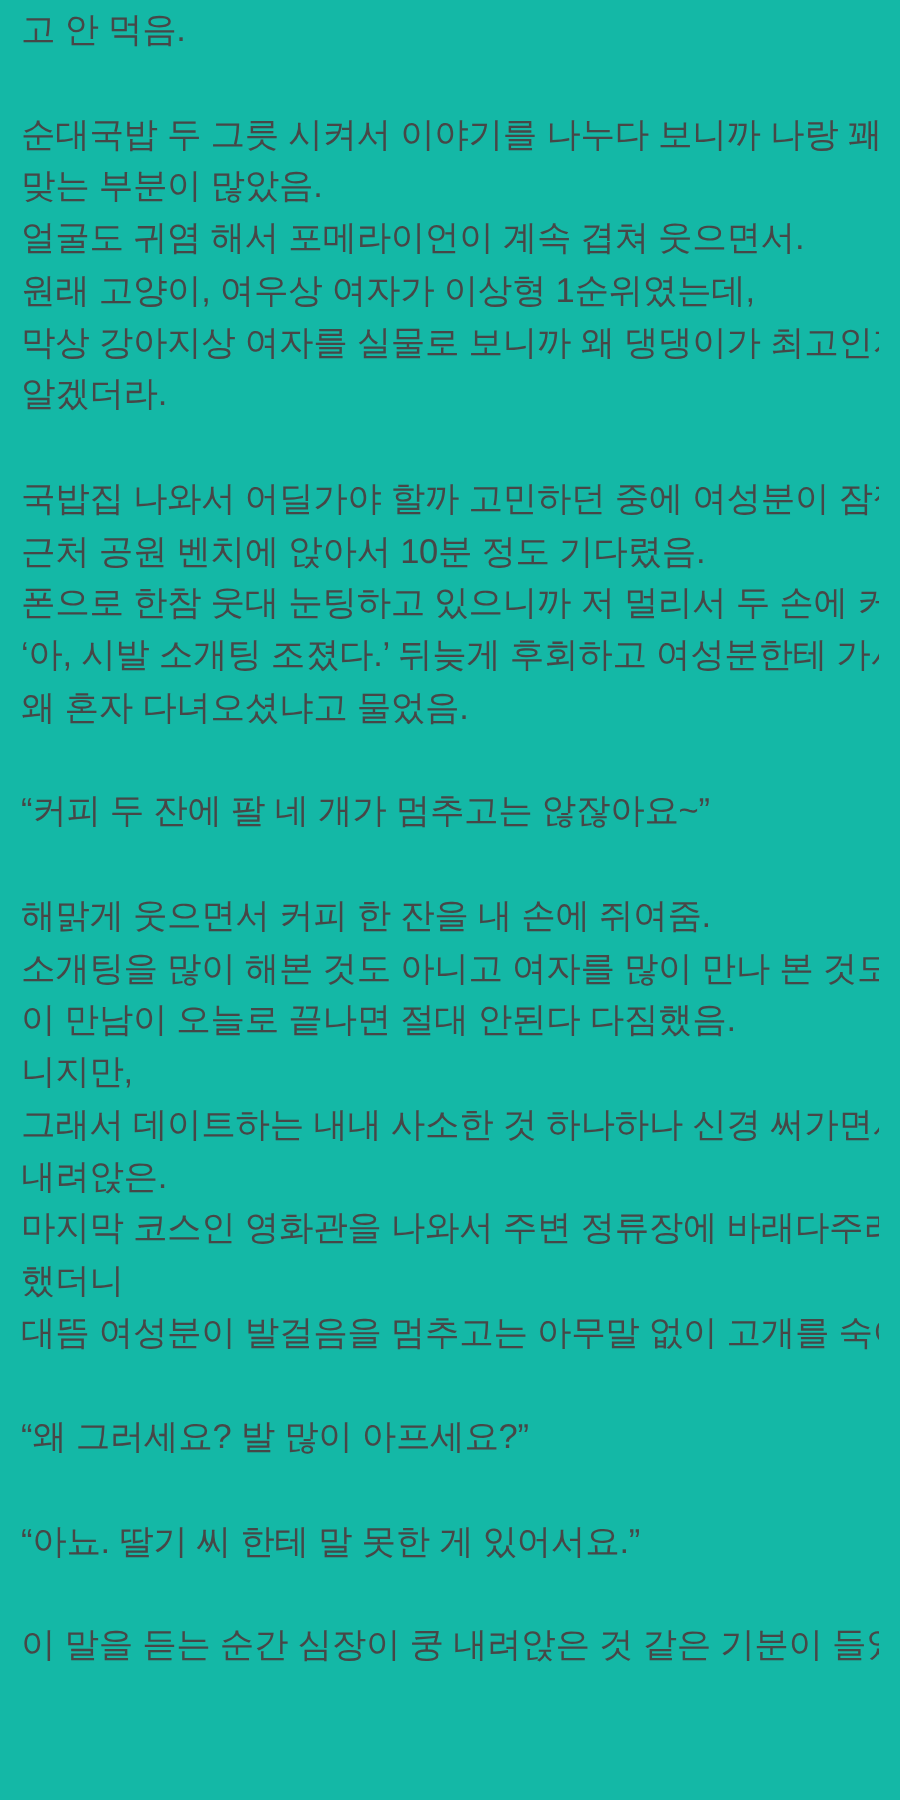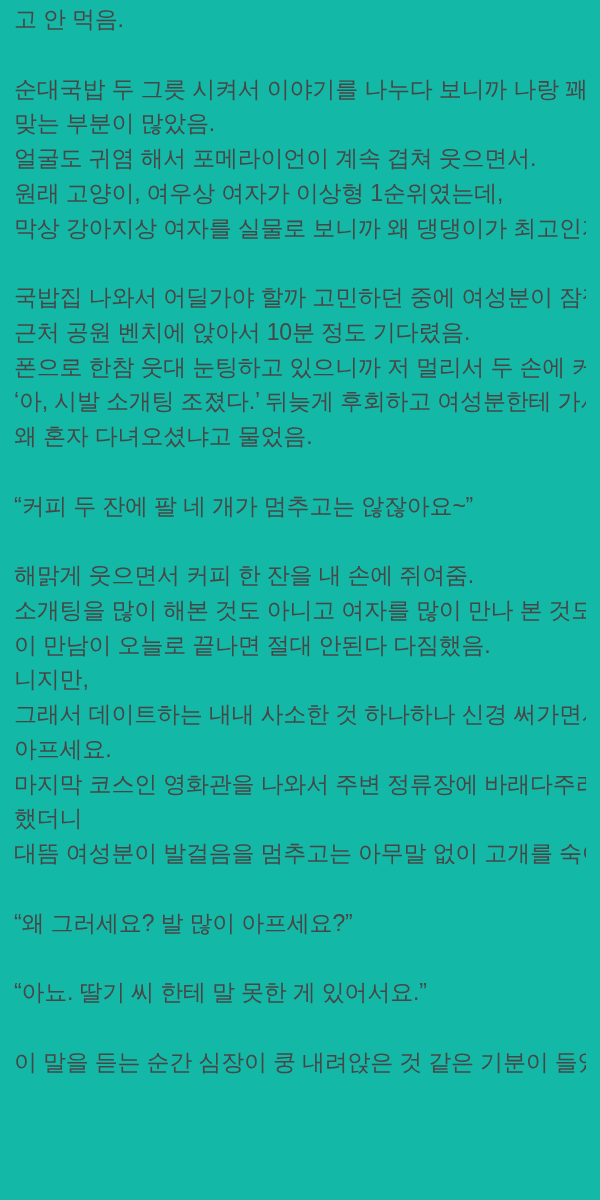--- a/index.html
+++ b/index.html
@@ -46,38 +46,39 @@
 
   <div class="para">
         <div class="text-line">고 안 먹음.</div>
       </div>
       <div class="para">
         <div class="text-line">순대국밥 두 그릇 시켜서 이야기를 나누다 보니까 나랑 꽤 잘</div>
         <div class="text-line">맞는 부분이 많았음.</div>
         <div class="text-line">얼굴도 귀염 해서 포메라이언이 계속 겹쳐 웃으면서.</div>
         <div class="text-line">원래 고양이, 여우상 여자가 이상형 1순위였는데,</div>
         <div class="text-line">막상 강아지상 여자를 실물로 보니까 왜 댕댕이가 최고인지</div>
+        <div class="text-line">알겠더라.</div>
       </div>
       <div class="para">
         <div class="text-line">국밥집 나와서 어딜가야 할까 고민하던 중에 여성분이 잠깐</div>
         <div class="text-line">근처 공원 벤치에 앉아서 10분 정도 기다렸음.</div>
         <div class="text-line">폰으로 한참 웃대 눈팅하고 있으니까 저 멀리서 두 손에 커피</div>
         <div class="text-line">‘아, 시발 소개팅 조졌다.’ 뒤늦게 후회하고 여성분한테 가서</div>
         <div class="text-line">왜 혼자 다녀오셨냐고 물었음.</div>
       </div>
       <div class="para">
         <div class="text-line">“커피 두 잔에 팔 네 개가 멈추고는 않잖아요~”</div>
       </div>
       <div class="para">
         <div class="text-line">해맑게 웃으면서 커피 한 잔을 내 손에 쥐여줌.</div>
         <div class="text-line">소개팅을 많이 해본 것도 아니고 여자를 많이 만나 본 것도 아</div>
         <div class="text-line">이 만남이 오늘로 끝나면 절대 안된다 다짐했음.</div>
         <div class="text-line">니지만,</div>
         <div class="text-line">그래서 데이트하는 내내 사소한 것 하나하나 신경 써가면서</div>
-        <div class="text-line">아프세요.</div>
+        <div class="text-line">내려앉은.</div>
         <div class="text-line">마지막 코스인 영화관을 나와서 주변 정류장에 바래다주려고</div>
         <div class="text-line">했더니</div>
         <div class="text-line">대뜸 여성분이 발걸음을 멈추고는 아무말 없이 고개를 숙이</div>
       </div>
       <div class="para">
         <div class="text-line">“왜 그러세요? 발 많이 아프세요?”</div>
       </div>
       <div class="para">
         <div class="text-line">“아뇨. 딸기 씨 한테 말 못한 게 있어서요.”</div>
       </div>

